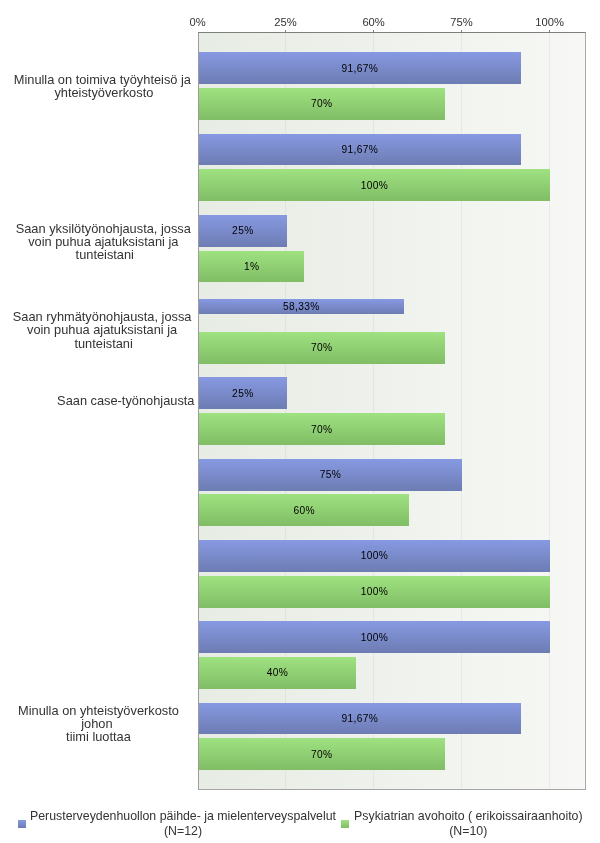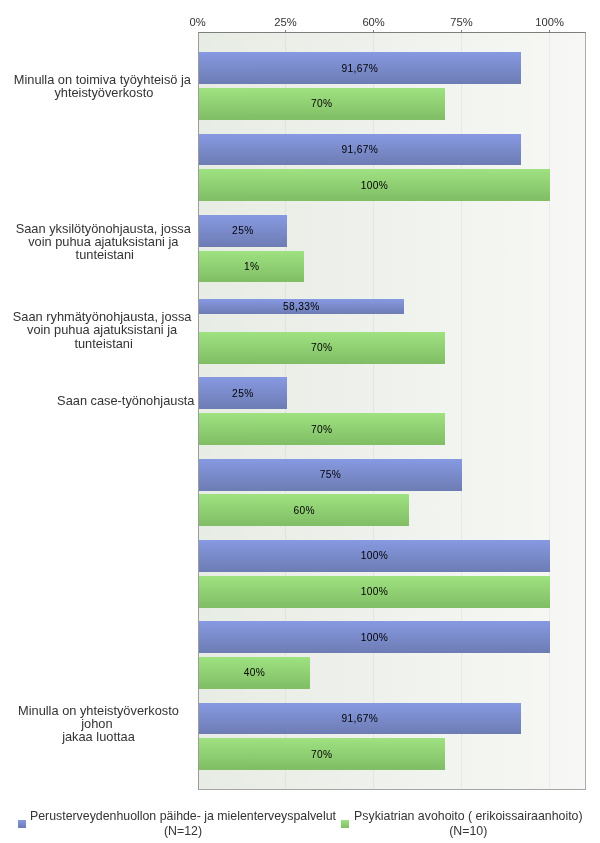--- a/index.html
+++ b/index.html
@@ -102,36 +102,36 @@
       </div>
     <div class="bar s0" style="top:507.04px;width:350.75px;height:31.80px">
         <span class="bar-value">100%</span>
       </div>
     <div class="bar s1" style="top:542.74px;width:350.75px;height:31.80px">
         <span class="bar-value">100%</span>
       </div>
     <div class="bar s0" style="top:588.33px;width:350.75px;height:31.80px">
         <span class="bar-value">100%</span>
       </div>
-    <div class="bar s1" style="top:624.03px;width:111px;height:31.80px">
+    <div class="bar s1" style="top:624.03px;width:157px;height:31.80px">
         <span class="bar-value">40%</span>
       </div>
     <div class="bar s0" style="top:669.62px;width:321.53px;height:31.80px">
         <span class="bar-value">91,67%</span>
       </div>
     <div class="bar s1" style="top:705.32px;width:245.52px;height:31.80px">
         <span class="bar-value">70%</span>
       </div>
   </div>
 
   <div class="cat-label" style="top:72.85px"><div><div><span>Minulla on toimiva työyhteisö ja</span><span class="wrap-space"></span></div><div><span>yhteistyöverkosto</span></div></div></div>
   <div class="cat-label" style="top:222px"><div><div><span>Saan yksilötyönohjausta, jossa</span><span class="wrap-space"></span></div><div><span>voin puhua ajatuksistani ja</span><span class="wrap-space"></span></div><div><span>tunteistani</span></div></div></div>
   <div class="cat-label" style="top:310.12px"><div><div><span>Saan ryhmätyönohjausta, jossa</span><span class="wrap-space"></span></div><div><span>voin puhua ajatuksistani ja</span><span class="wrap-space"></span></div><div><span>tunteistani</span></div></div></div>
   <div class="cat-label" style="top:394px"><div><div><span>Saan case-työnohjausta</span></div></div></div>
-  <div class="cat-label" style="top:704px"><div><div><span>Minulla on yhteistyöverkosto johon</span><span class="wrap-space"></span></div><div><span>jakaa luottaa</span></div></div></div>
+  <div class="cat-label" style="top:704px"><div><div><span>Minulla on yhteistyöverkosto johon</span><span class="wrap-space"></span></div><div><span>tiimi luottaa</span></div></div></div>
 
   <div id="legend">
     <div class="legend-swatch" style="left:18.00px;top:819.80px;background:linear-gradient(to bottom,#8799e2 0%,#6d7cb3 100%)"></div>
     <div class="legend-text" style="left:183.00px;top:809.20px;width:400px;margin-left:-200px">
         <div>Perusterveydenhuollon päihde- ja mielenterveyspalvelut</div>
         <div>(N=12)</div>
       </div>
     <div class="legend-swatch" style="left:340.80px;top:819.80px;background:linear-gradient(to bottom,#9fe281 0%,#80bd65 100%)"></div>
     <div class="legend-text" style="left:468.30px;top:809.20px;width:400px;margin-left:-200px">
         <div>Psykiatrian avohoito ( erikoissairaanhoito)</div>

